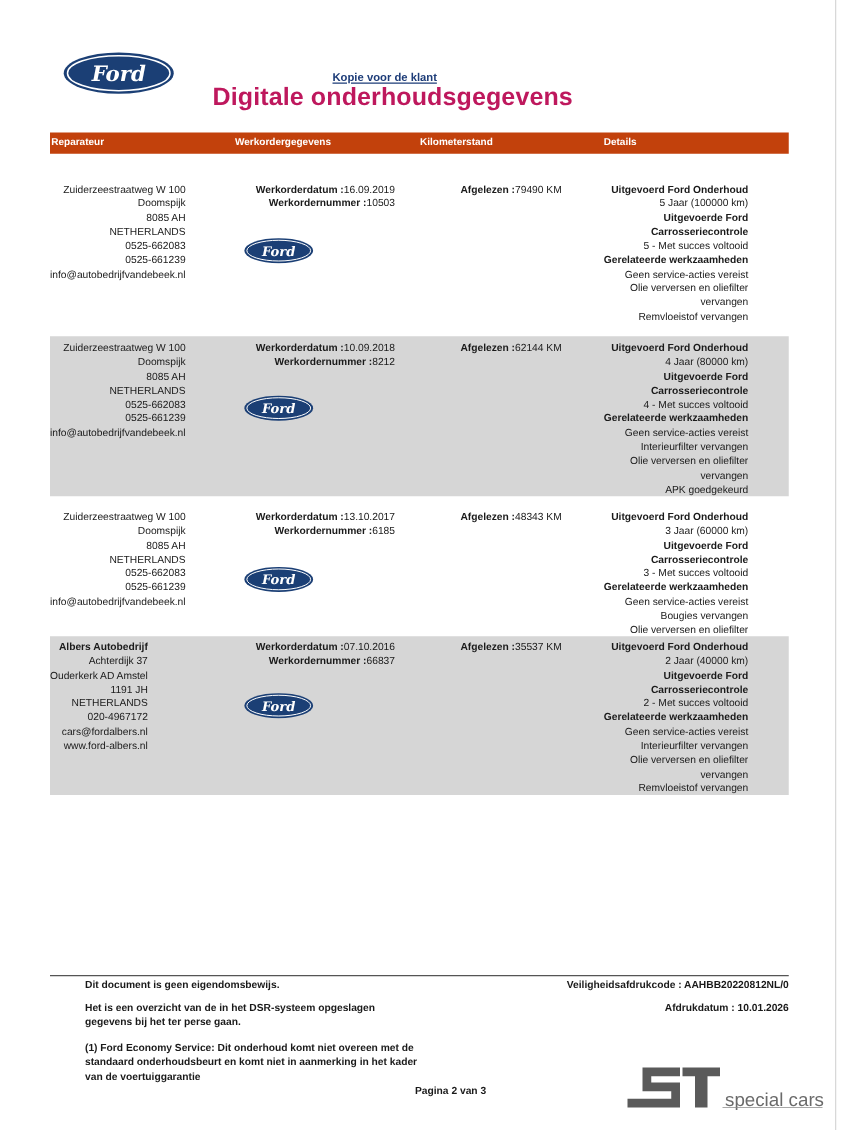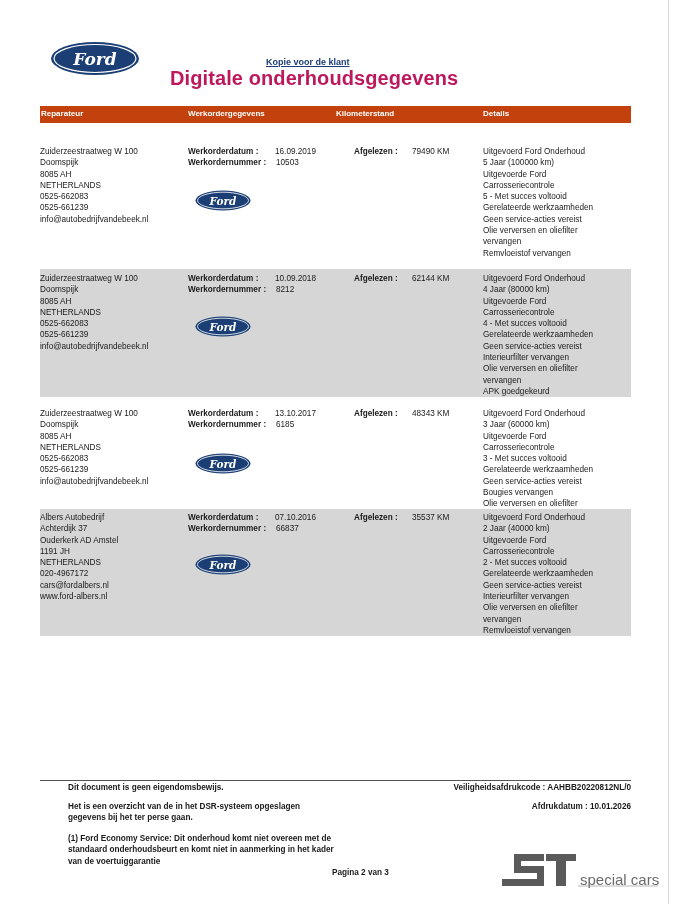--- a/index.html
+++ b/index.html
@@ -6,28 +6,28 @@
   body {
     width: 673px; height: 904px; position: relative; overflow: hidden;
     background: #ffffff; font-family: "Liberation Sans", sans-serif; color: #1a1a1a;
   }
   .right-edge { position: absolute; left: 668px; top: 0; width: 1px; height: 904px; background: #d8d8d8; }
   .logo-main { position: absolute; left: 50px; top: 41px; width: 90px; height: 35px; }
   .title { position: absolute; left: 170px; top: 27px; font-size: 20px; font-weight: bold; color: #be185d; letter-spacing: 0.1px; white-space: nowrap; margin-top: 40px; }
   .subtitle { position: absolute; left: 266px; top: 57px; font-size: 9px; font-weight: bold; color: #1d3c78; white-space: nowrap; text-decoration: underline; }
   .thead { position: absolute; left: 40px; top: 106px; width: 591px; height: 17px; background: #c2410c; }
   .th { position: absolute; top: 3px; font-size: 8px; font-weight: bold; color: #ffffff; white-space: nowrap; }
-  .row { position: absolute; left: 40px; width: 591px; }
+  .row { position: absolute; left: 40px; width: 591px; text-align: right; }
   .row.gray { background: #d6d6d6; }
   .col { position: absolute; top: 6px; font-size: 8.2px; line-height: 11.3px; white-space: nowrap; }
   .c1 { left: 0px; }
   .c2 { left: 148px; }
   .c3 { left: 296px; }
   .c4 { left: 443px; }
-  .b { font-weight: normal; }
+  .b { font-weight: bold; }
   .line { display: block; }
   .lab { display: inline-block; font-weight: bold; }
   .lab.w1 { width: 87px; }
   .lab.w2 { width: 88px; }
   .lab.w3 { width: 58px; margin-left: 18px; }
   .row-logo { position: absolute; left: 155px; width: 56px; height: 21px; }
   .footer-line { position: absolute; left: 40px; top: 780px; width: 591px; height: 1px; background: #555; }
   .ft { position: absolute; font-size: 8.2px; font-weight: bold; line-height: 11.3px; color: #1a1a1a; padding-left: 28px; }
   .ft-r { text-align: right; white-space: nowrap; }
   .st-logo { position: absolute; left: 500px; top: 852px; width: 160px; height: 40px; }

